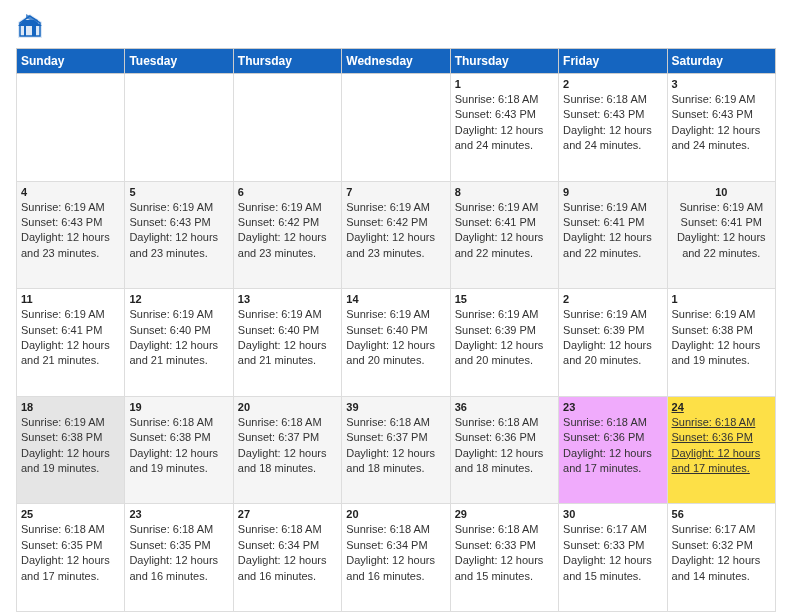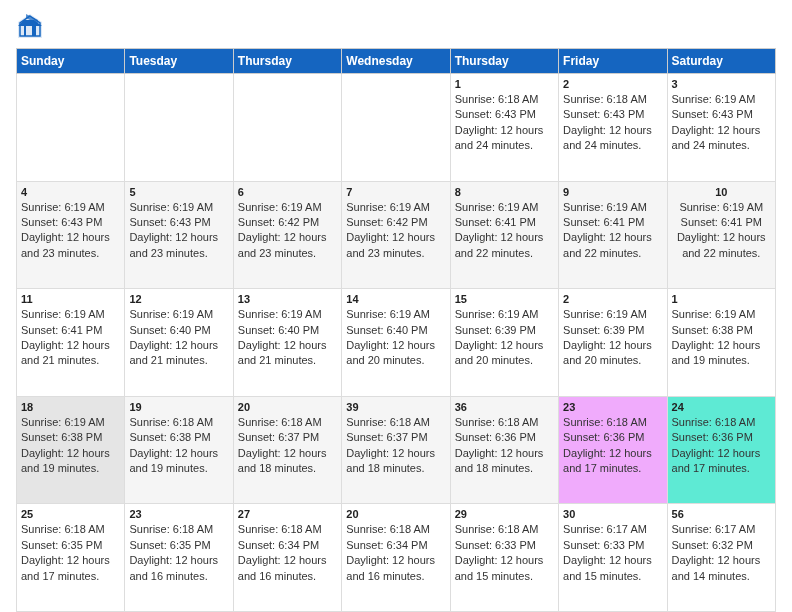--- a/index.html
+++ b/index.html
@@ -299,21 +299,21 @@
 Daylight: 12 hours
 and 18 minutes.</div>
           </td>
           <td style="background: #f0abfc;">
             <span class="day-num">23</span>
             <div class="day-info" style="white-space: pre-line;">Sunrise: 6:18 AM
 Sunset: 6:36 PM
 Daylight: 12 hours
 and 17 minutes.</div>
           </td>
-          <td style="background: #5eead4;">
+          <td style="background: #fde047; text-decoration: underline;">
             <span class="day-num">24</span>
             <div class="day-info" style="white-space: pre-line;">Sunrise: 6:18 AM
 Sunset: 6:36 PM
 Daylight: 12 hours
 and 17 minutes.</div>
           </td>
         </tr>
         <tr>
           <td>
             <span class="day-num">25</span>

